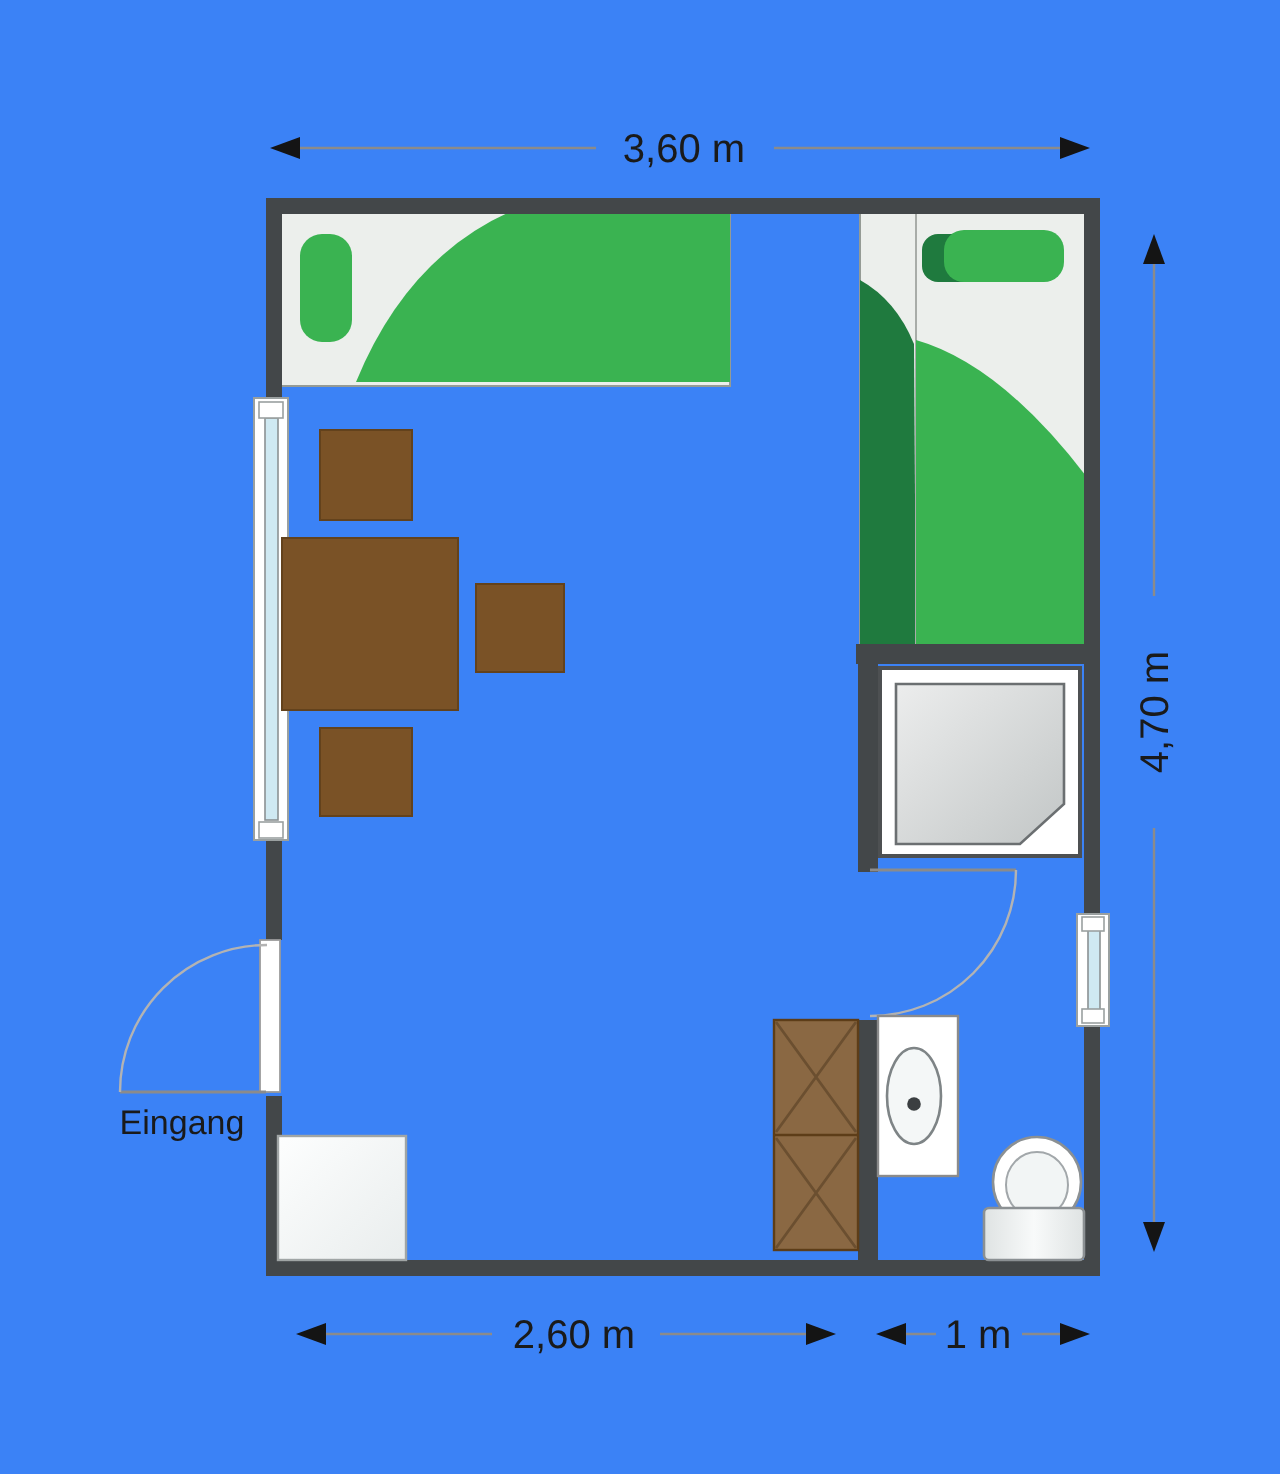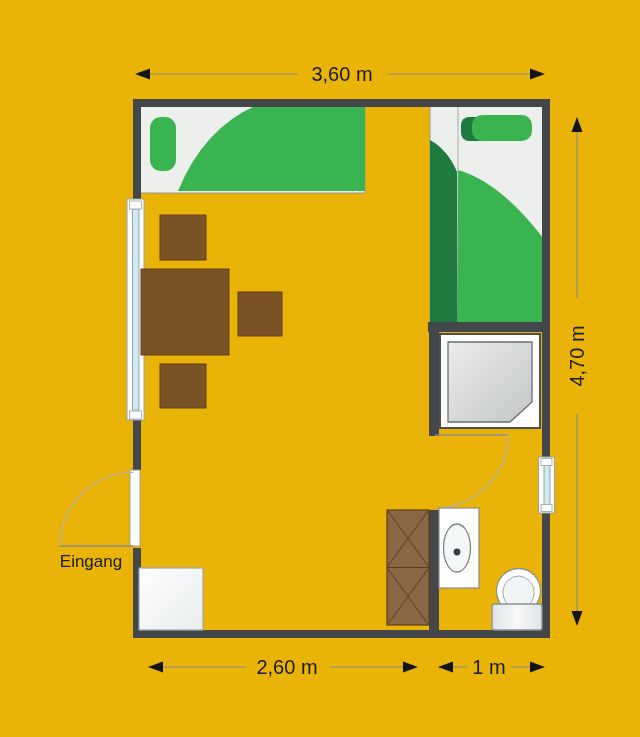--- a/index.html
+++ b/index.html
@@ -4,21 +4,21 @@
 <style>
   html, body {
     margin: 0;
     padding: 0;
     background: #ffffff;
   }
   .stage {
     position: relative;
     width: 640px;
     height: 737px;
-    background: #eab308;
+    background: #3b82f6;
     overflow: hidden;
     font-family: "Liberation Sans", sans-serif;
   }
   svg { display: block; }
   text {
     font-family: "Liberation Sans", sans-serif;
     fill: #1a1a1a;
   }
   .dim-text { font-size: 20px; }
   .entry-text { font-size: 17px; }

